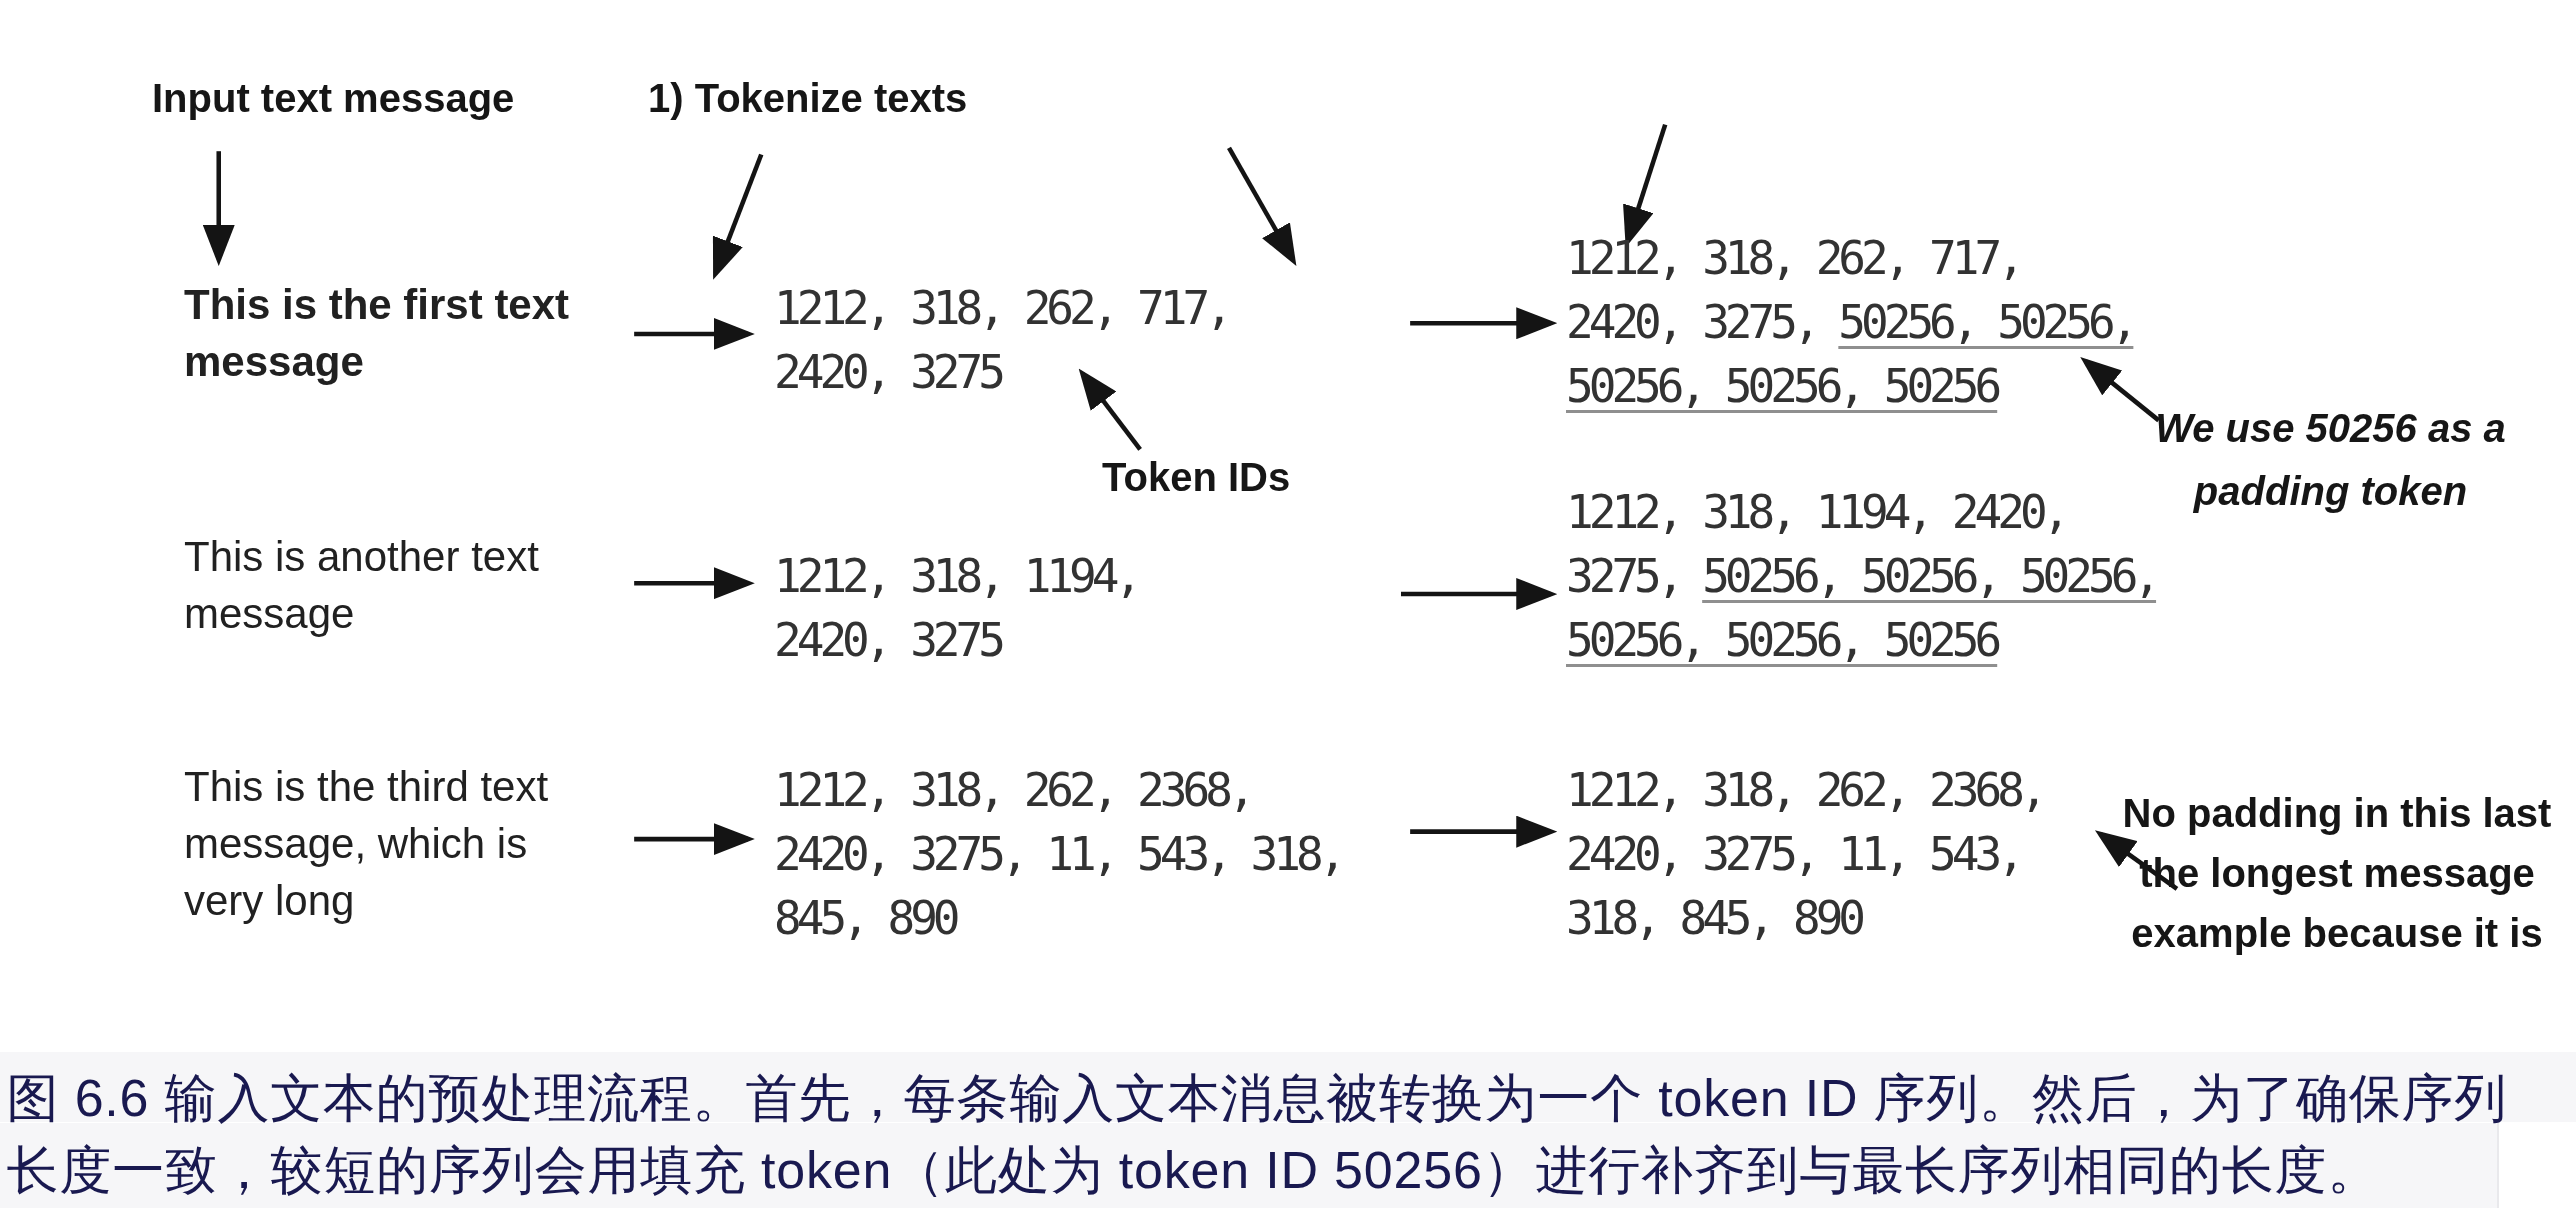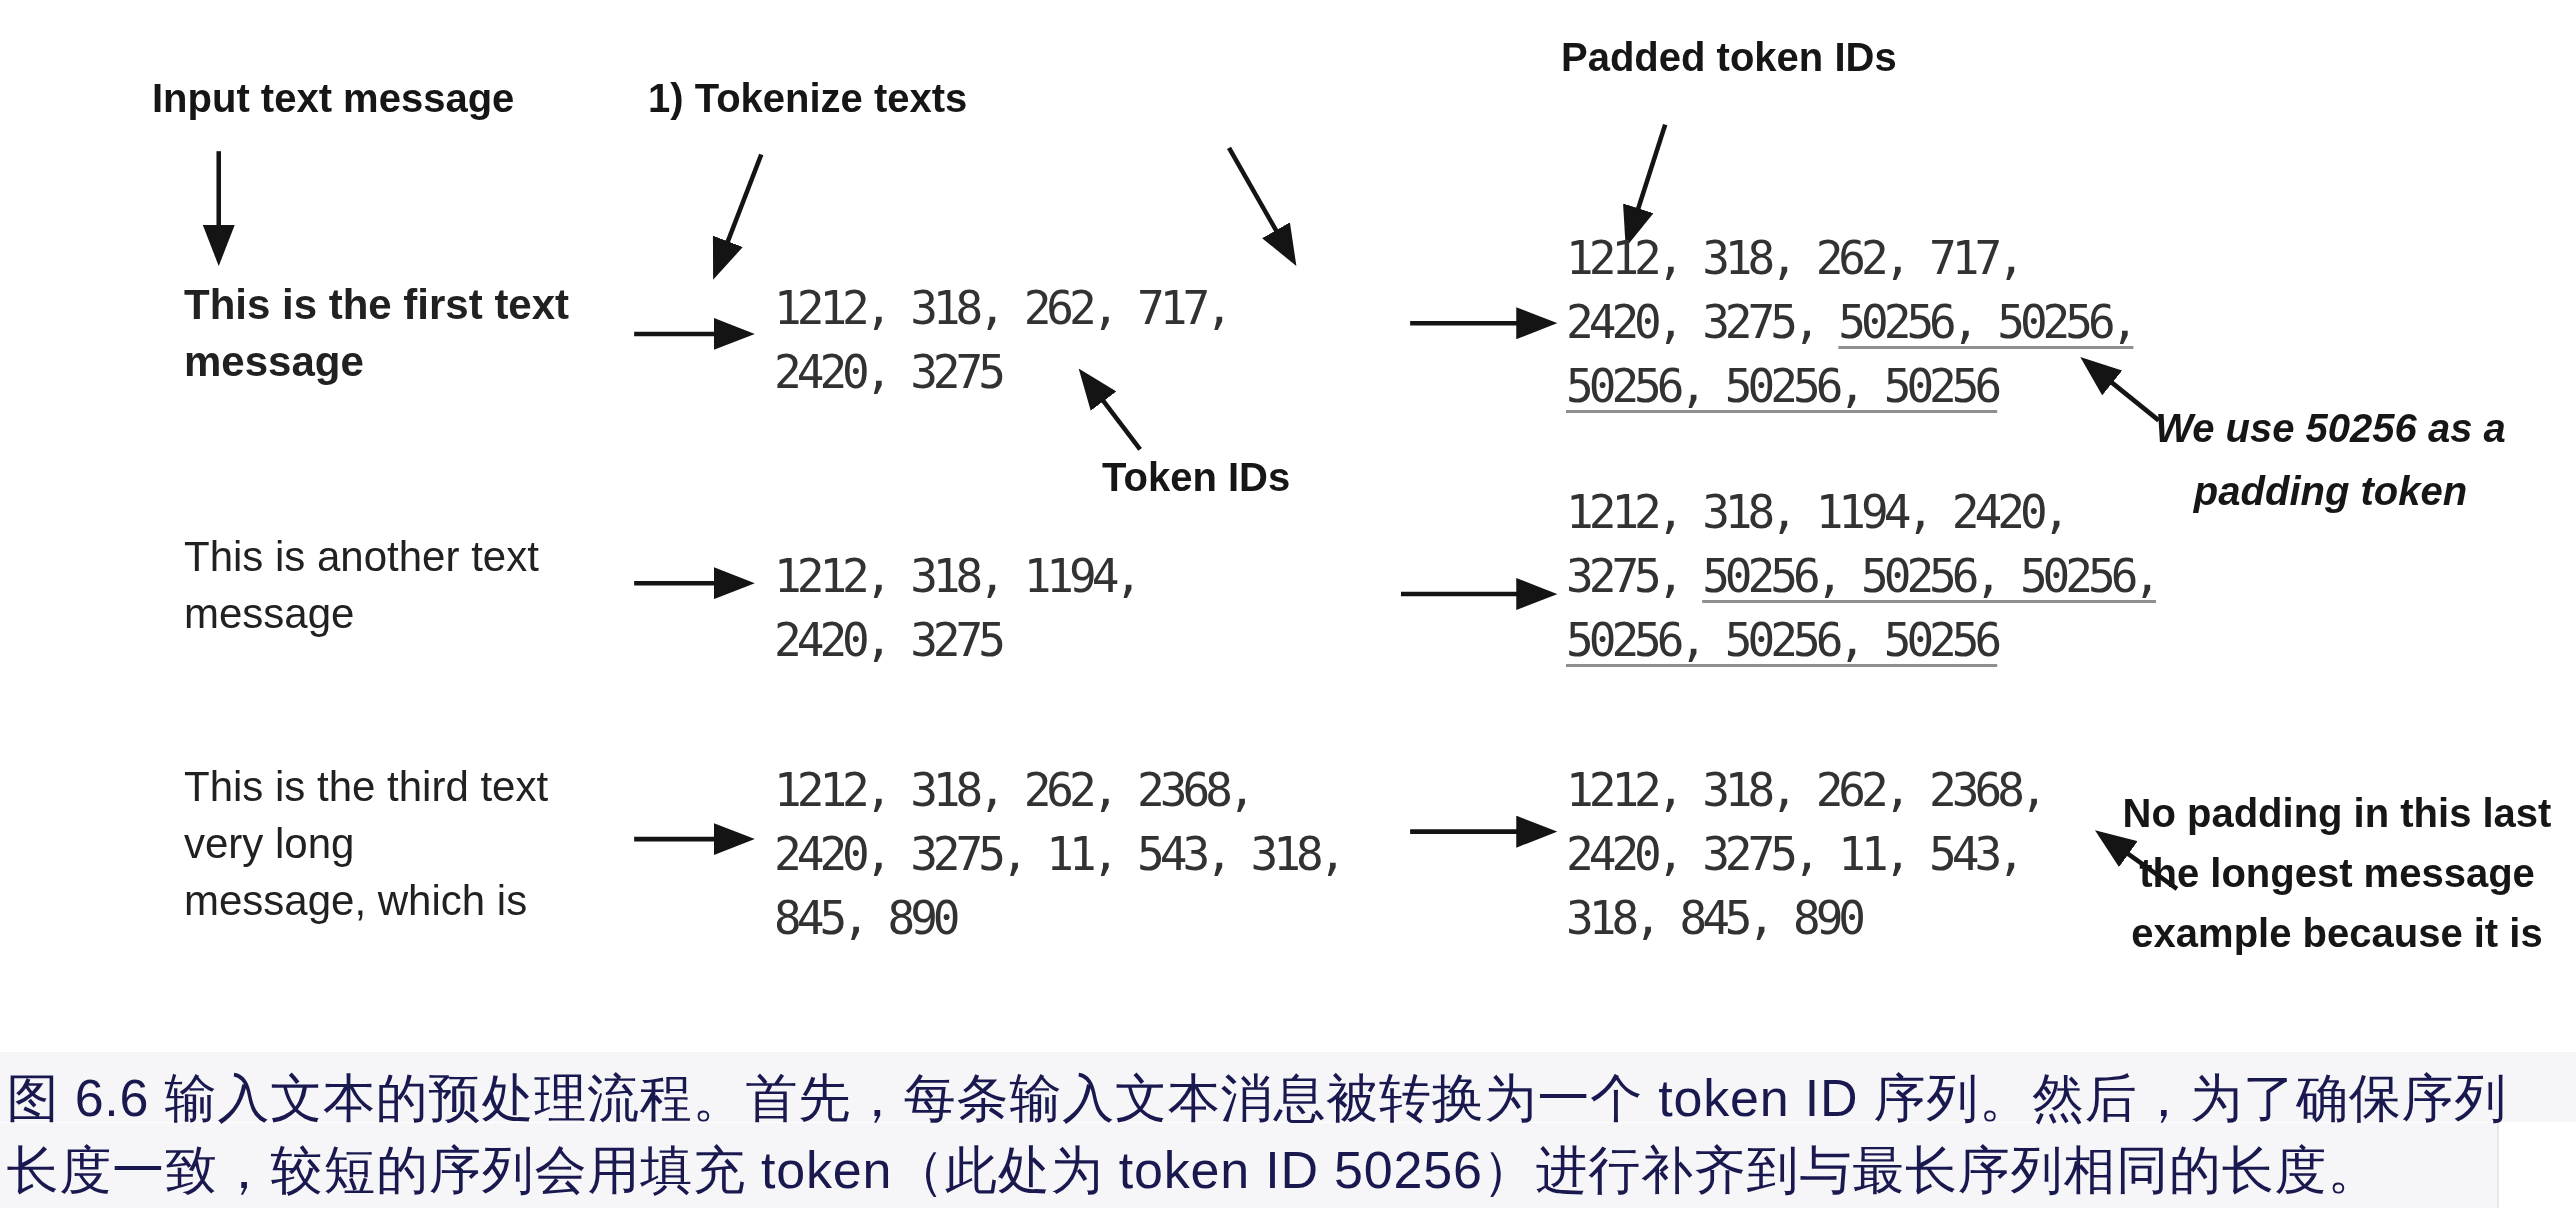--- a/index.html
+++ b/index.html
@@ -45,41 +45,40 @@
       <line x1="2598" y1="506" x2="2510" y2="435" stroke="#141414" stroke-width="5.5" marker-end="url(#ah)"></line>
       <line x1="763" y1="702" x2="900" y2="702" stroke="#141414" stroke-width="5.5" marker-end="url(#ah)"></line>
       <line x1="1686" y1="715" x2="1866" y2="715" stroke="#141414" stroke-width="5.5" marker-end="url(#ah)"></line>
       <line x1="763" y1="1010" x2="900" y2="1010" stroke="#141414" stroke-width="5.5" marker-end="url(#ah)"></line>
       <line x1="1697" y1="1001" x2="1866" y2="1001" stroke="#141414" stroke-width="5.5" marker-end="url(#ah)"></line>
       <line x1="2620" y1="1070" x2="2528" y2="1004" stroke="#141414" stroke-width="5.5" marker-end="url(#ah)"></line>
     </svg>
 
   <div class="lbl" style="left:152px;top:76px;">Input text message</div>
   <div class="lbl" style="left:648px;top:76px;">1) Tokenize texts</div>
-  <div class="lbl" style="left:1561px;top:35px;">Padded token IDs</div>
   <div class="lbl" style="left:1102px;top:455px;">Token IDs</div>
 
   <div class="body-text" style="left:184px;top:276px;font-weight:bold;">
       <div class="ln">This is the first text</div>
       <div class="ln">message</div>
     </div>
   <div class="mono" style="left:774px;top:276px;"><div class="ln">1212, 318, 262, 717,</div><div class="ln">2420, 3275</div></div>
   <div class="mono" style="left:1566px;top:226px;"><div class="ln"><span>1212, 318, 262, 717,</span></div><div class="ln"><span>2420, 3275, </span><span class="u">50256, 50256,</span></div><div class="ln"><span class="u">50256, 50256, 50256</span></div></div>
 
   <div class="body-text" style="left:184px;top:528px;">
       <div class="ln">This is another text</div>
       <div class="ln">message</div>
     </div>
   <div class="mono" style="left:774px;top:544px;"><div class="ln">1212, 318, 1194,</div><div class="ln">2420, 3275</div></div>
   <div class="mono" style="left:1566px;top:480px;"><div class="ln"><span>1212, 318, 1194, 2420,</span></div><div class="ln"><span>3275, </span><span class="u">50256, 50256, 50256,</span></div><div class="ln"><span class="u">50256, 50256, 50256</span></div></div>
 
   <div class="body-text" style="left:184px;top:758px;">
       <div class="ln">This is the third text</div>
+      <div class="ln">message, which is</div>
       <div class="ln">very long</div>
-      <div class="ln">message, which is</div>
     </div>
   <div class="mono" style="left:774px;top:758px;"><div class="ln">1212, 318, 262, 2368,</div><div class="ln">2420, 3275, 11, 543, 318,</div><div class="ln">845, 890</div></div>
   <div class="mono" style="left:1566px;top:758px;"><div class="ln"><span>1212, 318, 262, 2368,</span></div><div class="ln"><span>2420, 3275, 11, 543,</span></div><div class="ln"><span>318, 845, 890</span></div></div>
 
   <div class="note lh76" style="left:2123px;top:397px;width:415px;font-style:italic;">
       <div class="ln">We use 50256 as a</div>
       <div class="ln">padding token</div>
     </div>
   <div class="note lh72" style="left:2121px;top:783px;width:432px;">
       <div class="ln">No padding in this last</div>

